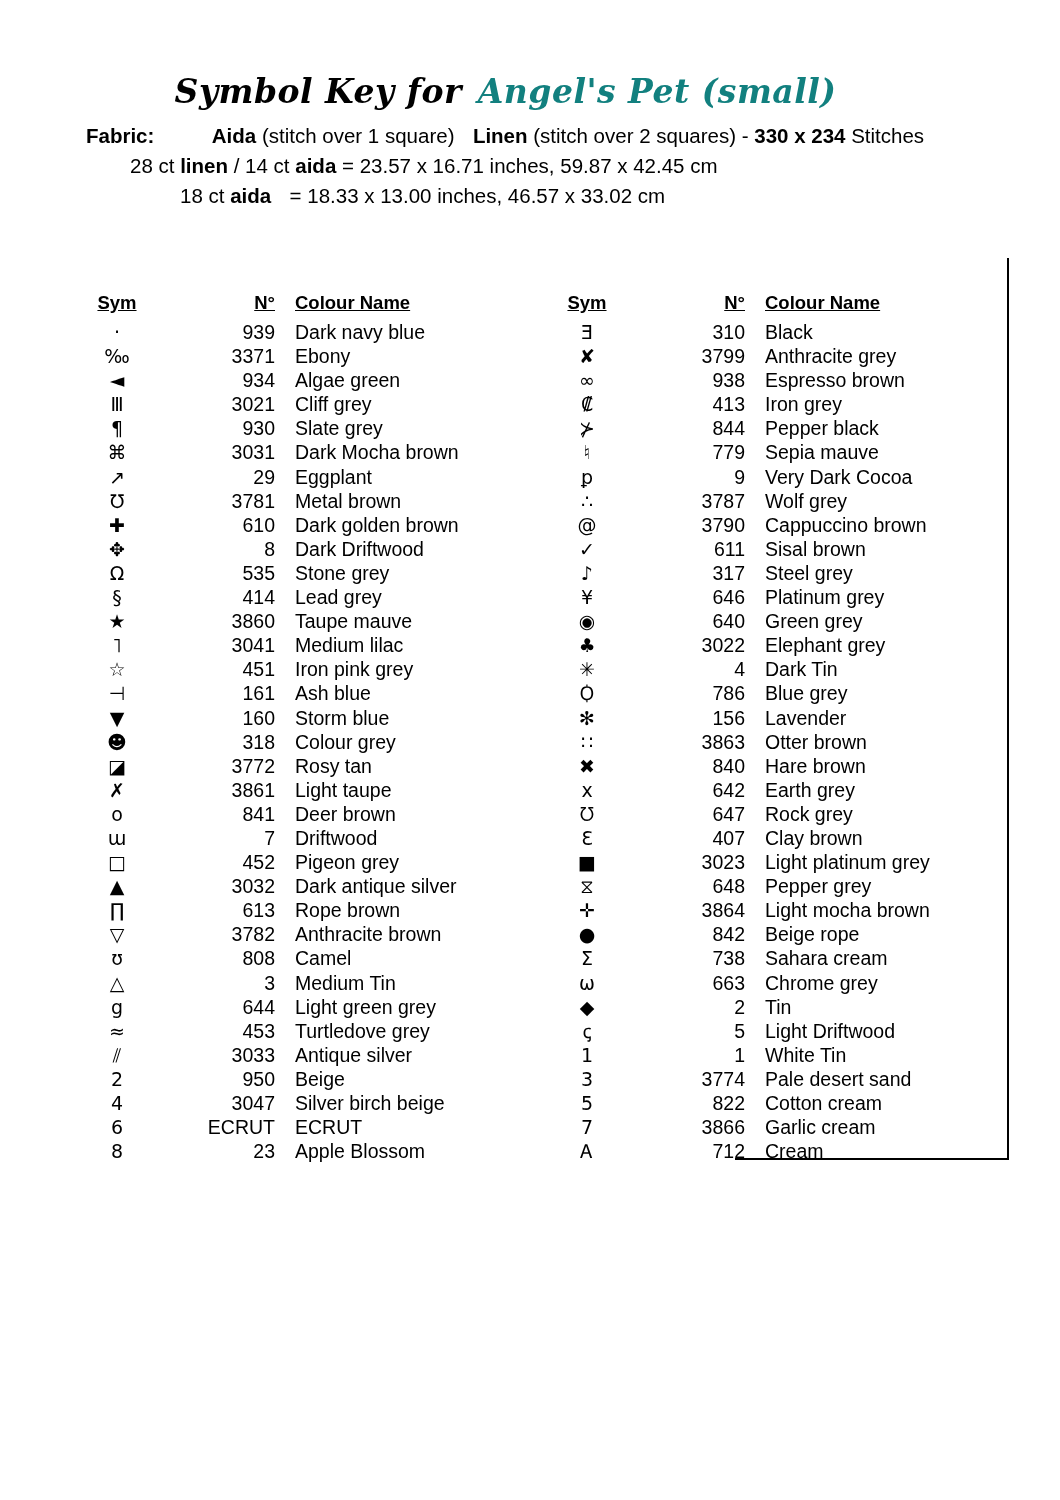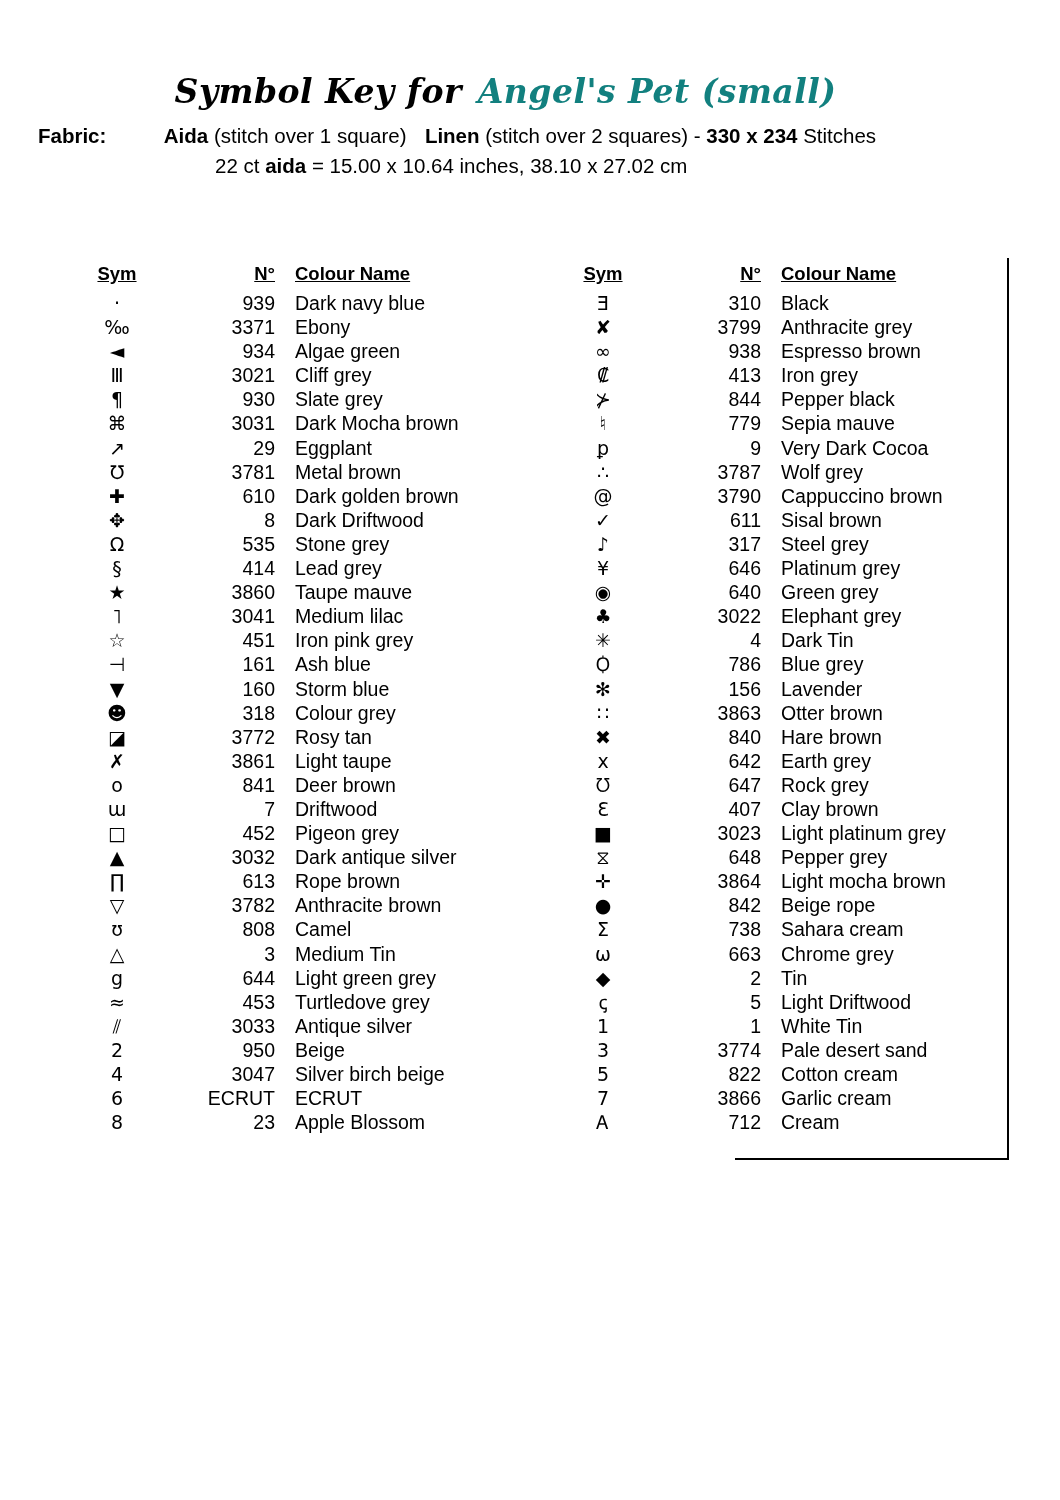--- a/index.html
+++ b/index.html
@@ -42,20 +42,21 @@
   .info {
     margin-top: 10px;
     font-size: 20.5px;
     line-height: 1.47;
   }
   .info .lbl {
     font-weight: bold;
   }
   .line1 {
     padding-left: 38px;
+    margin-left: 48px;
   }
   .line2 {
     padding-left: 38px;
   }
   .line3 {
     padding-left: 130px;
   }
   .line4 {
     padding-left: 180px;
   }
@@ -68,21 +69,22 @@
 
   
   .table-wrap {
     position: absolute;
     left: 70px;
     top: 262px;
     width: 940px;
   }
   .cols {
     display: flex;
-    gap: 16px;
+    gap: 0px;
+    margin-top: 29px;
   }
   .col {
     width: 470px;
   }
   table.key {
     border-collapse: collapse;
     width: 470px;
     font-size: 19.5px;
   }
   table.key th {
@@ -146,27 +148,36 @@
       <span class="b">Aida</span>
       <span>(stitch over 1 square)</span>
       <span class="gap-sm"></span>
       <span class="b">Linen</span>
       <span>(stitch over 2 squares) -</span>
       <span class="b">330 x 234</span>
       <span>Stitches</span>
     </div>
 
 
-
-
-    <div class="line5">
-      <span>22 ct</span>
+    <div class="line3">
+      <span>28 ct</span>
+      <span class="b">linen</span>
+      <span>/</span>
+      <span>14 ct</span>
       <span class="b">aida</span>
-      <span>= 15.00 x 10.64 inches, 38.10 x 27.02 cm</span>
+      <span>= 23.57 x 16.71 inches, 59.87 x 42.45 cm</span>
     </div>
+
+    <div class="line4">
+      <span>18 ct</span>
+      <span class="b">aida</span>
+      <span class="gap-sm"></span>
+      <span>= 18.33 x 13.00 inches, 46.57 x 33.02 cm</span>
+    </div>
+
   </div>
 
   <div class="right-box"></div>
 
   <div class="table-wrap">
     <div class="cols">
       <div class="col">
         <table class="key">
           <thead>
             <tr>

